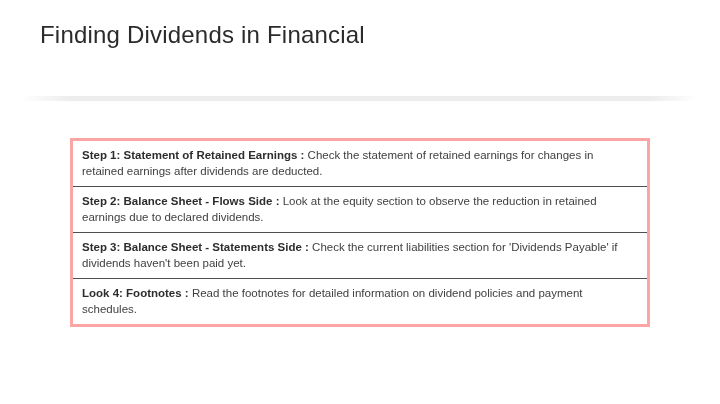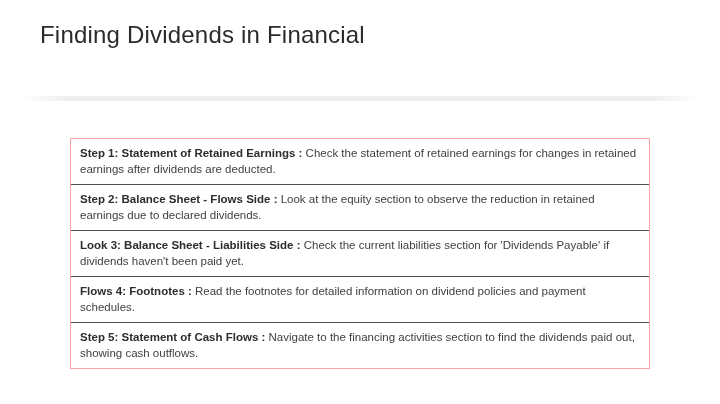--- a/index.html
+++ b/index.html
@@ -41,21 +41,21 @@
       #ededed 7%,
       #ededed 93%,
       rgba(237,237,237,0) 100%);
   }
   .steps-table {
     position: absolute;
     left: 70px;
     top: 138px;
     width: 580px;
     box-sizing: border-box;
-    border: 1px solid #fca5a5;
+    border: 3px solid #fca5a5;
     background: #ffffff;
   }
   .step-row {
     box-sizing: border-box;
     min-height: 45px;
     padding: 6px 10px 7px 9px;
     border-top: 1px solid #4f4f4f;
     font-size: 11.5px;
     line-height: 16px;
     color: #414141;
@@ -85,29 +85,25 @@
       <span class="step-label">Step 1: Statement of Retained Earnings :</span>
       <span class="step-text">Check the statement of retained earnings for changes in retained earnings after dividends are deducted.</span>
     </div>
 
     <div class="step-row">
       <span class="step-label">Step 2: Balance Sheet - Flows Side :</span>
       <span class="step-text">Look at the equity section to observe the reduction in retained earnings due to declared dividends.</span>
     </div>
 
     <div class="step-row">
-      <span class="step-label">Look 3: Balance Sheet - Liabilities Side :</span>
+      <span class="step-label">Step 3: Balance Sheet - Statements Side :</span>
       <span class="step-text">Check the current liabilities section for 'Dividends Payable' if dividends haven't been paid yet.</span>
     </div>
 
     <div class="step-row">
-      <span class="step-label">Flows 4: Footnotes :</span>
+      <span class="step-label">Look 4: Footnotes :</span>
       <span class="step-text">Read the footnotes for detailed information on dividend policies and payment schedules.</span>
     </div>
 
-    <div class="step-row">
-      <span class="step-label">Step 5: Statement of Cash Flows :</span>
-      <span class="step-text">Navigate to the financing activities section to find the dividends paid out, showing cash outflows.</span>
-    </div>
 
   </div>
 
 </div>
 
 </body></html>

